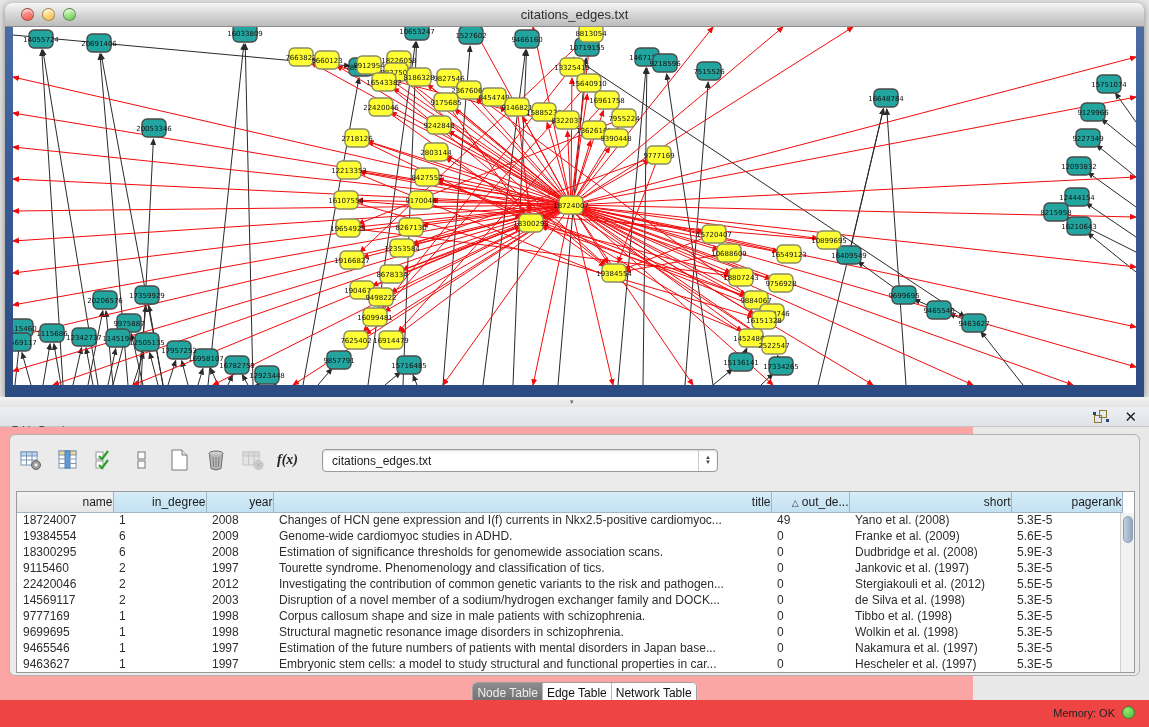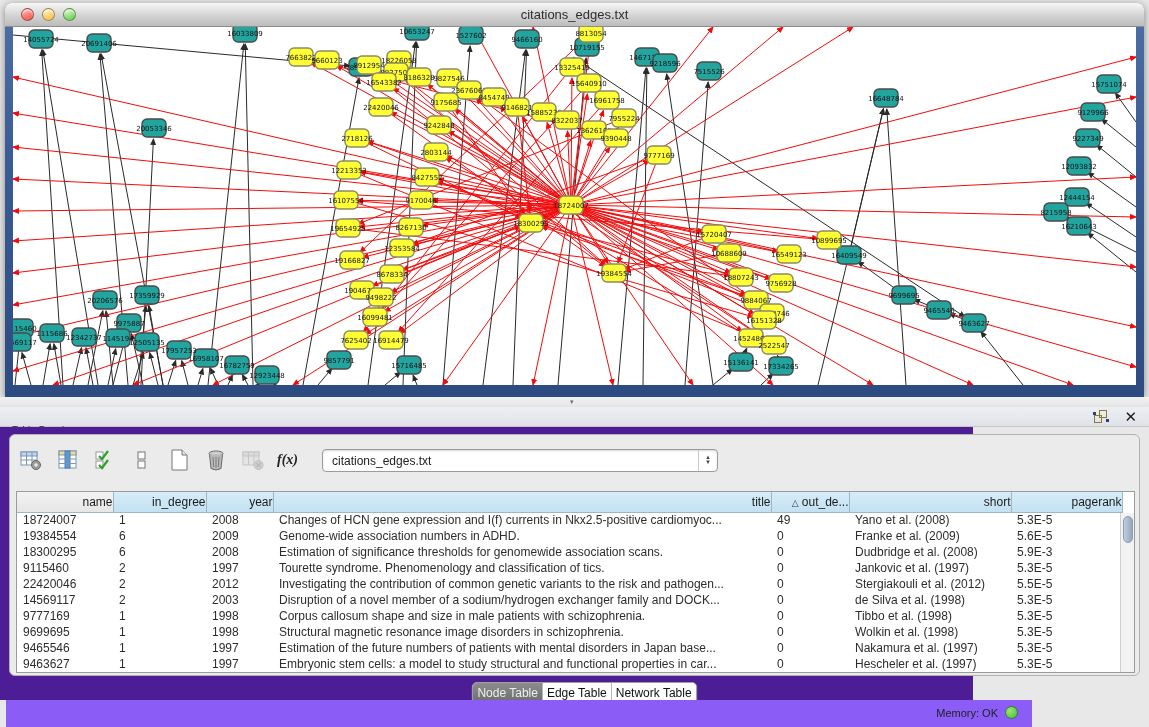--- a/index.html
+++ b/index.html
@@ -35,21 +35,21 @@
   .panel-header { position:absolute; left:0; top:407px; width:1149px; height:20px;
     background:linear-gradient(180deg,#eceff3,#dfe2e6); border-bottom:1px solid #c6c6c6; }
   .panel-title { position:absolute; left:12px; top:18px; font-size:10px; color:#333; }
   .float-btn { position:absolute; right:40px; top:2px; width:16px; height:16px; cursor:default; }
   .float-btn .sq1 { position:absolute; left:1px; top:6px; width:8px; height:8px; border:1px solid #8a7a30; background:transparent; }
   .float-btn .sq2 { position:absolute; left:6px; top:1px; width:8px; height:8px; border:1px solid #8a7a30; }
   .float-btn .dot { position:absolute; width:3px; height:3px; background:#29427e; }
   .close-btn { position:absolute; right:12px; top:1px; font-size:15px; font-weight:bold; color:#1b1b1b; }
 
   .panel-body { position:absolute; left:0; top:427px; width:973px; height:273px;
-    background:#4c1d95; }
+    background:#fca5a5; }
   .panel-inner { position:absolute; left:9px; top:7px; width:1131px; height:242px;
     background:#ebebeb; border:1px solid #b2b2b2; border-radius:6px; }
 
   
   .toolbar { position:absolute; left:8px; top:8px; height:34px; right:8px; display:flex; align-items:center; }
   .tool { margin-right:11px; display:flex; align-items:center; justify-content:center; width:26px; height:26px; }
   .tool svg { display:block; }
   .fx { font-family:"Liberation Serif","DejaVu Serif",serif; font-style:italic; font-weight:bold;
     font-size:14px; color:#222; width:auto; margin-right:16px; }
   .combo { position:relative; width:396px; height:23px; background:#fff; border:1px solid #9b9b9b;
@@ -77,21 +77,21 @@
   
   .tabs { position:absolute; left:0; top:247px; width:1149px; display:flex; justify-content:center; }
   .seg { display:flex; border:1px solid #9e9e9e; border-radius:5px; overflow:hidden;
     background:#fff; box-shadow:0 1px 1px rgba(255,255,255,.8); }
   .seg button { border:none; background:#fdfdfd; font-size:12px; padding:3px 4px; color:#111;
     border-right:1px solid #b9b9b9; font-family:inherit; }
   .seg button:last-child { border-right:none; }
   .seg button.active { background:linear-gradient(180deg,#8d8d8d,#6d6d6d); color:#efefef; }
 
   
-  .statusbar { position:absolute; left:6px; top:700px; width:1026px; height:27px; background:#8b5cf6; }
+  .statusbar { position:absolute; left:0; top:700px; width:1149px; height:27px; background:#ef4444; }
   .memory { position:absolute; right:34px; top:7px; font-size:11px; color:#222; }
   .mem-dot { position:absolute; right:14px; top:6px; width:13px; height:13px; border-radius:50%;
     border:1px solid #3e7d35; background:radial-gradient(circle at 35% 30%,#9ae86f,#3fbf3a); }
 </style>
 </head>
 <body>
 
 <div class="net-window">
   <div class="titlebar">
     <div class="lights">
@@ -603,21 +603,21 @@
               <td>2008</td>
               <td>Changes of HCN gene expression and I(f) currents in Nkx2.5-positive cardiomyoc...</td>
               <td>49</td>
               <td>Yano et al. (2008)</td>
               <td>5.3E-5</td>
             </tr>
             <tr>
               <td>19384554</td>
               <td>6</td>
               <td>2009</td>
-              <td>Genome-wide association numbers in ADHD.</td>
+              <td>Genome-wide cardiomyoc studies in ADHD.</td>
               <td>0</td>
               <td>Franke et al. (2009)</td>
               <td>5.6E-5</td>
             </tr>
             <tr>
               <td>18300295</td>
               <td>6</td>
               <td>2008</td>
               <td>Estimation of significance thresholds for genomewide association scans.</td>
               <td>0</td>

